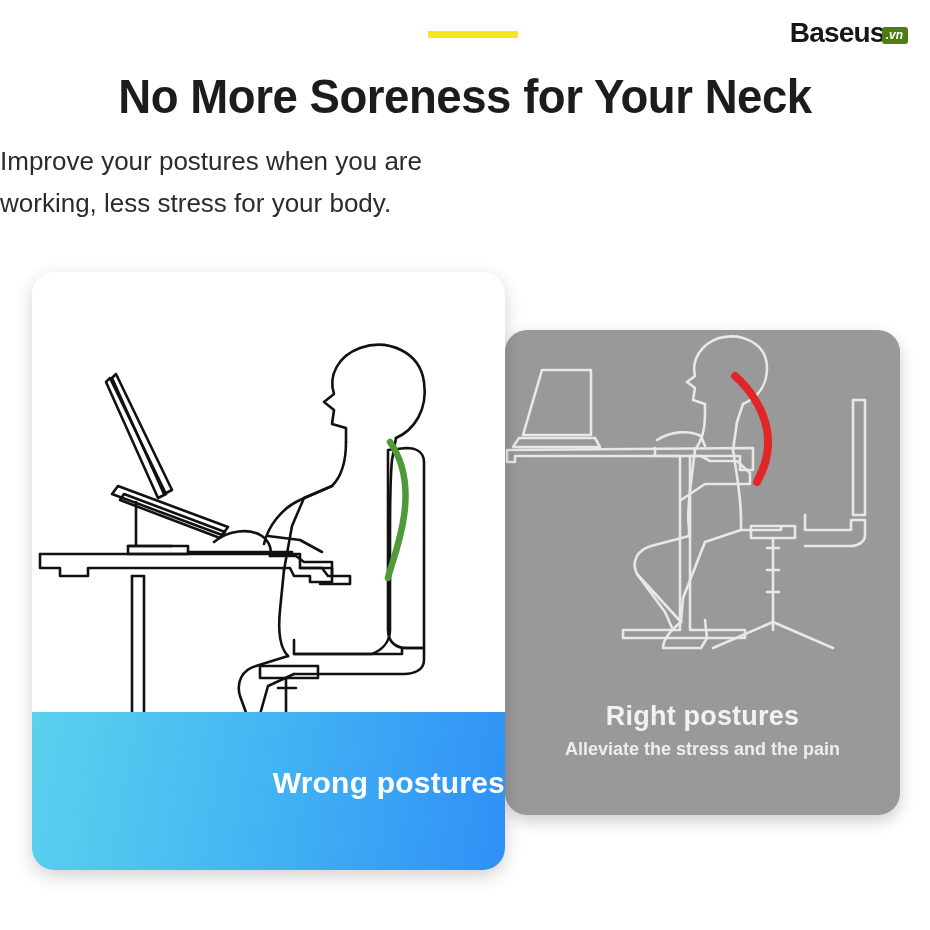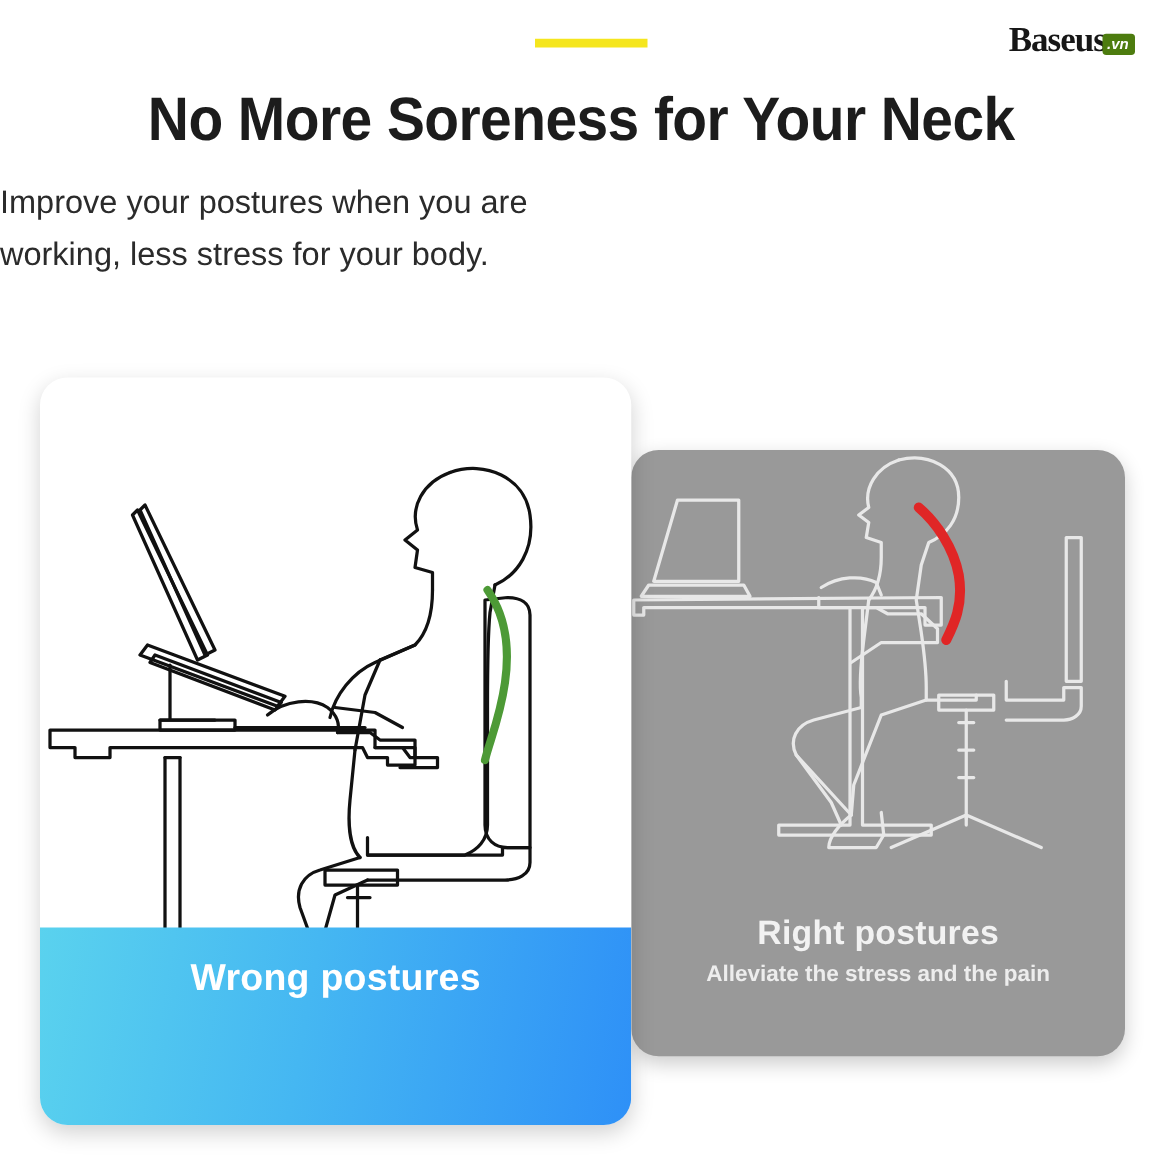--- a/index.html
+++ b/index.html
@@ -31,21 +31,21 @@
     top: 18px;
     display: flex;
     align-items: center;
     height: 30px;
   }
   #brand-name {
     font-size: 28px;
     font-weight: bold;
     letter-spacing: -0.8px;
     color: #171717;
-    font-family: Liberation Serif, serif;
+    font-family: Liberation Sans, sans-serif;
   }
   #brand-tld {
     background: #4d7c0f;
     color: #ffffff;
     font-size: 12px;
     font-weight: bold;
     font-style: italic;
     padding: 2px 5px 3px 4px;
     border-radius: 3px;
     margin-left: -3px;
@@ -80,21 +80,20 @@
   }
   #page-subtitle .sub-line { display: block; }
 
   
   #cards {
     position: absolute;
     left: 0;
     top: 0;
     width: 930px;
     height: 834px;
-    margin-top: 30px;
   }
 
   .card {
     position: absolute;
     border-radius: 22px;
     overflow: hidden;
   }
 
   #card-right {
     left: 505px;
@@ -124,23 +123,23 @@
 
   
   #wrong-banner {
     position: absolute;
     left: 0;
     bottom: 0;
     width: 473px;
     height: 158px;
     background: linear-gradient(100deg, #5ad2ee 0%, #45b7f2 45%, #2e90f7 100%);
     color: #ffffff;
-    text-align: center;
+    text-align: right;
     box-sizing: border-box;
-    padding-top: 24px;
+    padding-top: 54px;
   }
   #wrong-title {
     font-size: 30px;
     font-weight: bold;
     letter-spacing: 0.2px;
     font-family: "Liberation Sans", sans-serif;
   }
   #wrong-subtitle {
     font-size: 22px;
     margin-top: 9px;

